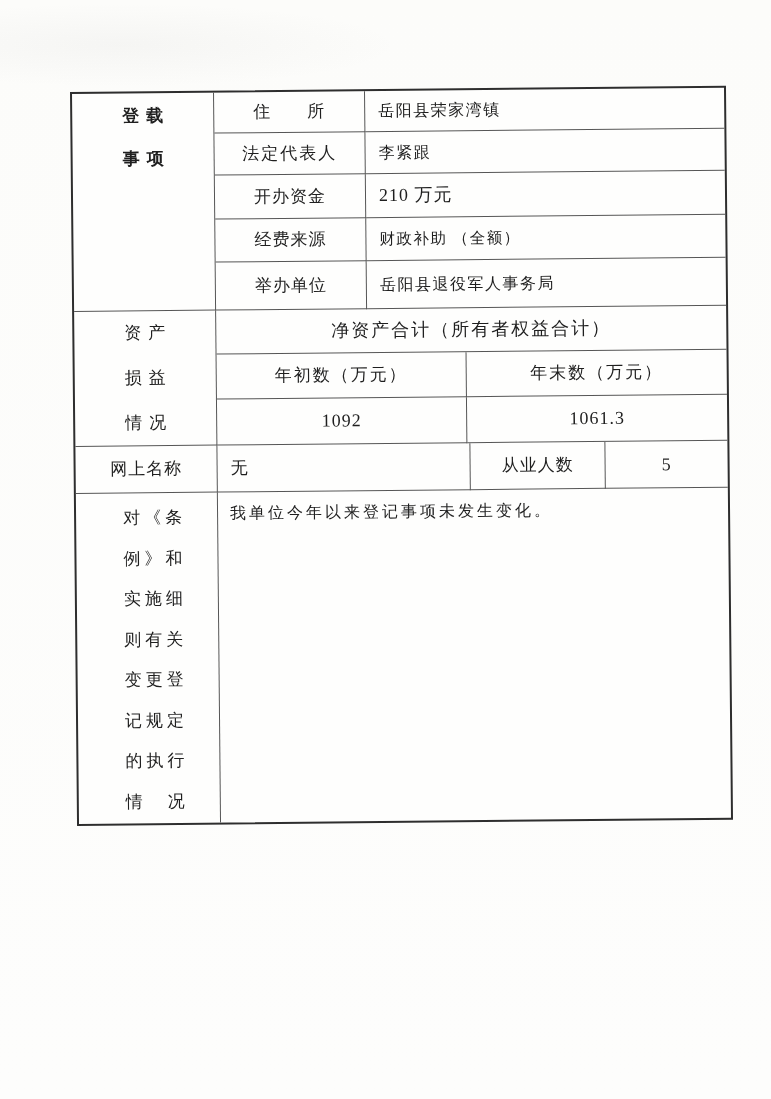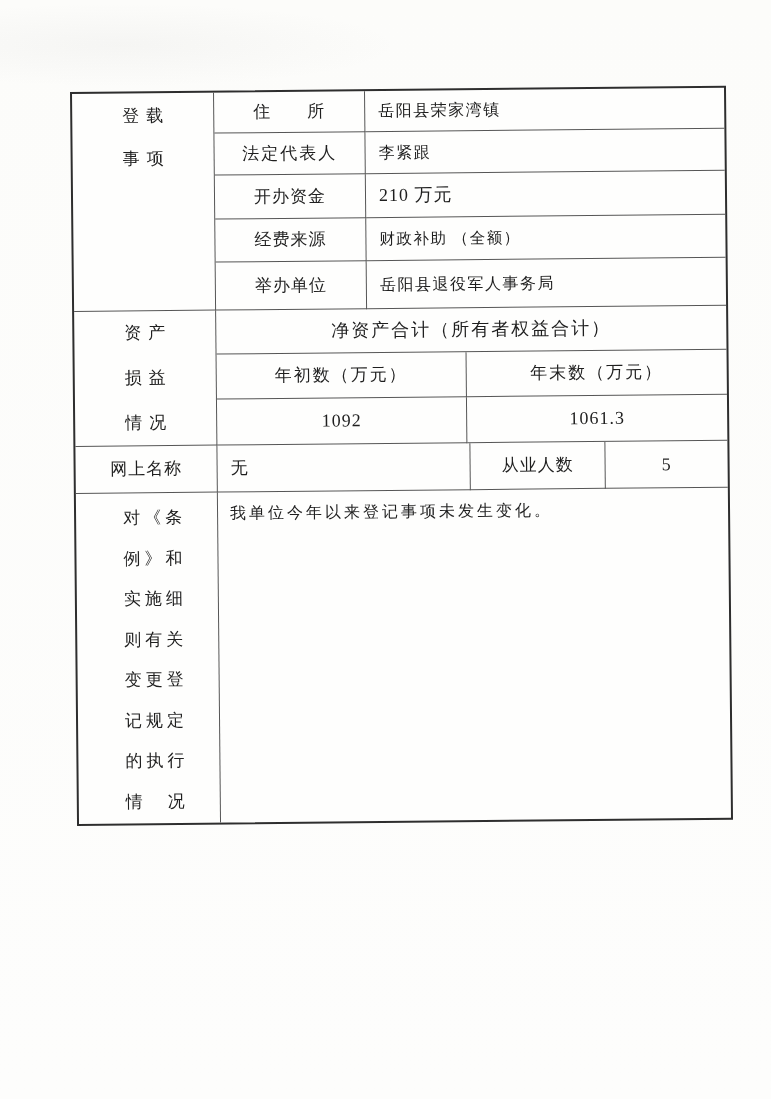--- a/index.html
+++ b/index.html
@@ -58,21 +58,21 @@
   .vstack .line {
     letter-spacing: 7px;
     text-indent: 7px;
     line-height: 24px;
     white-space: nowrap;
   }
   .reg-header {
     justify-content: flex-start;
     padding-top: 11px;
   }
-  .reg-header .line { margin-bottom: 19px; }
+  .reg-header .line { margin-bottom: 19px; font-weight: bold; }
   .assets-header { justify-content: space-around; }
   .compliance-header {
     justify-content: space-between;
     padding: 13px 0 9px 0;
   }
   .compliance-header .line { letter-spacing: 4px; text-indent: 4px; margin-left: 12px; }
   .content-cell {
     align-items: flex-start;
     justify-content: flex-start;
     padding: 11px 14px 0 12px;

